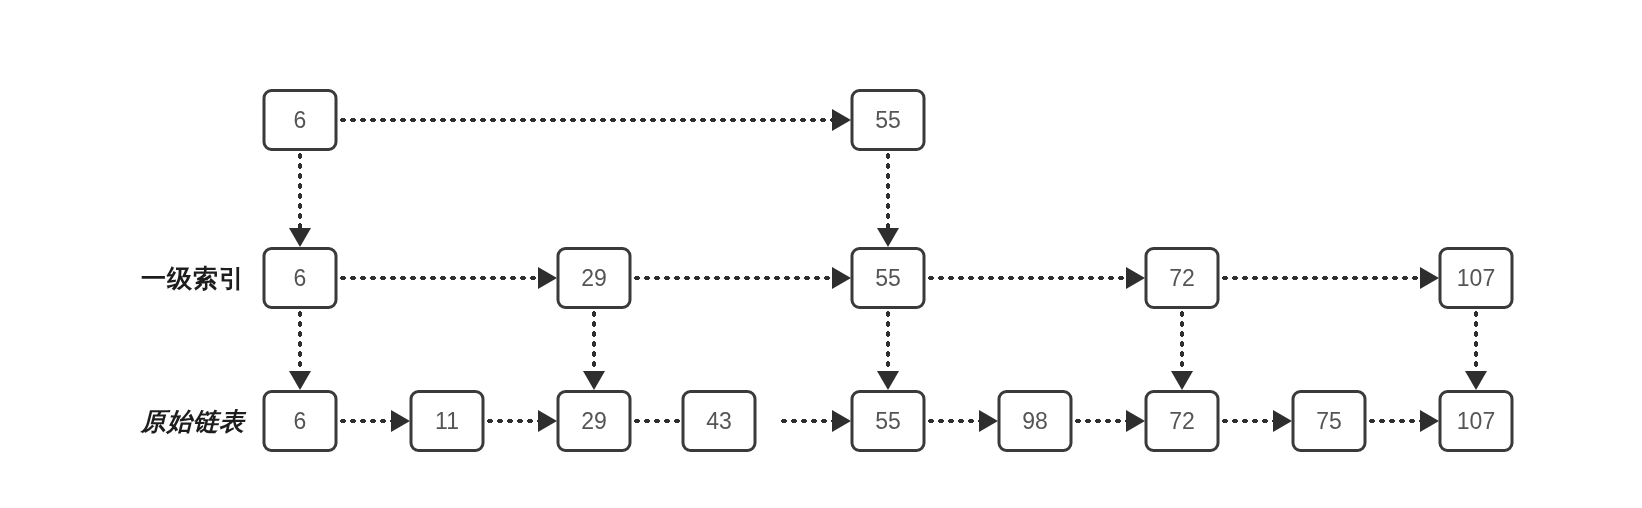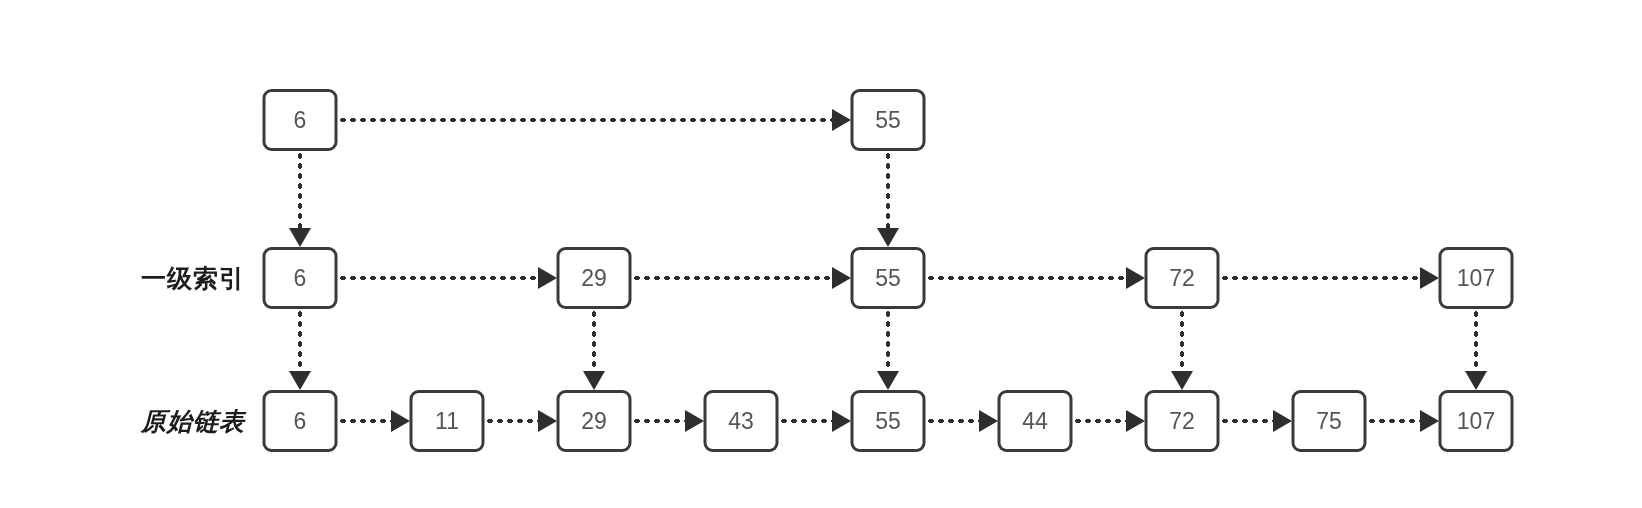--- a/index.html
+++ b/index.html
@@ -110,27 +110,27 @@
     <div class="h-arrow" style="left: 390.5px; top: 421px;"></div>
     <div class="node" style="left: 300px; top: 421px;">6</div>
     <div class="h-link" style="left: 484.5px; width: 53px; top: 421px;"></div>
     <div class="h-arrow" style="left: 537.5px; top: 421px;"></div>
     <div class="node" style="left: 447px; top: 421px;">11</div>
     <div class="h-link" style="left: 631.5px; width: 53px; top: 421px;"></div>
     <div class="h-arrow" style="left: 684.5px; top: 421px;"></div>
     <div class="node" style="left: 594px; top: 421px;">29</div>
     <div class="h-link" style="left: 778.5px; width: 53px; top: 421px;"></div>
     <div class="h-arrow" style="left: 831.5px; top: 421px;"></div>
-    <div class="node" style="left: 741px; top: 421px;">43</div>
+    <div class="node" style="left: 719px; top: 421px;">43</div>
     <div class="h-link" style="left: 925.5px; width: 53px; top: 421px;"></div>
     <div class="h-arrow" style="left: 978.5px; top: 421px;"></div>
     <div class="node" style="left: 888px; top: 421px;">55</div>
     <div class="h-link" style="left: 1072.5px; width: 53px; top: 421px;"></div>
     <div class="h-arrow" style="left: 1125.5px; top: 421px;"></div>
-    <div class="node" style="left: 1035px; top: 421px;">44</div>
+    <div class="node" style="left: 1035px; top: 421px;">98</div>
     <div class="h-link" style="left: 1219.5px; width: 53px; top: 421px;"></div>
     <div class="h-arrow" style="left: 1272.5px; top: 421px;"></div>
     <div class="node" style="left: 1182px; top: 421px;">72</div>
     <div class="h-link" style="left: 1366.5px; width: 53px; top: 421px;"></div>
     <div class="h-arrow" style="left: 1419.5px; top: 421px;"></div>
     <div class="node" style="left: 1329px; top: 421px;">75</div>
     <div class="node" style="left: 1476px; top: 421px;">107</div>
     <div class="v-link" style="left: 300px; top: 151px; height: 77px;"></div>
     <div class="v-arrow" style="left: 300px; top: 228px;"></div>
     <div class="v-link" style="left: 888px; top: 151px; height: 77px;"></div>

